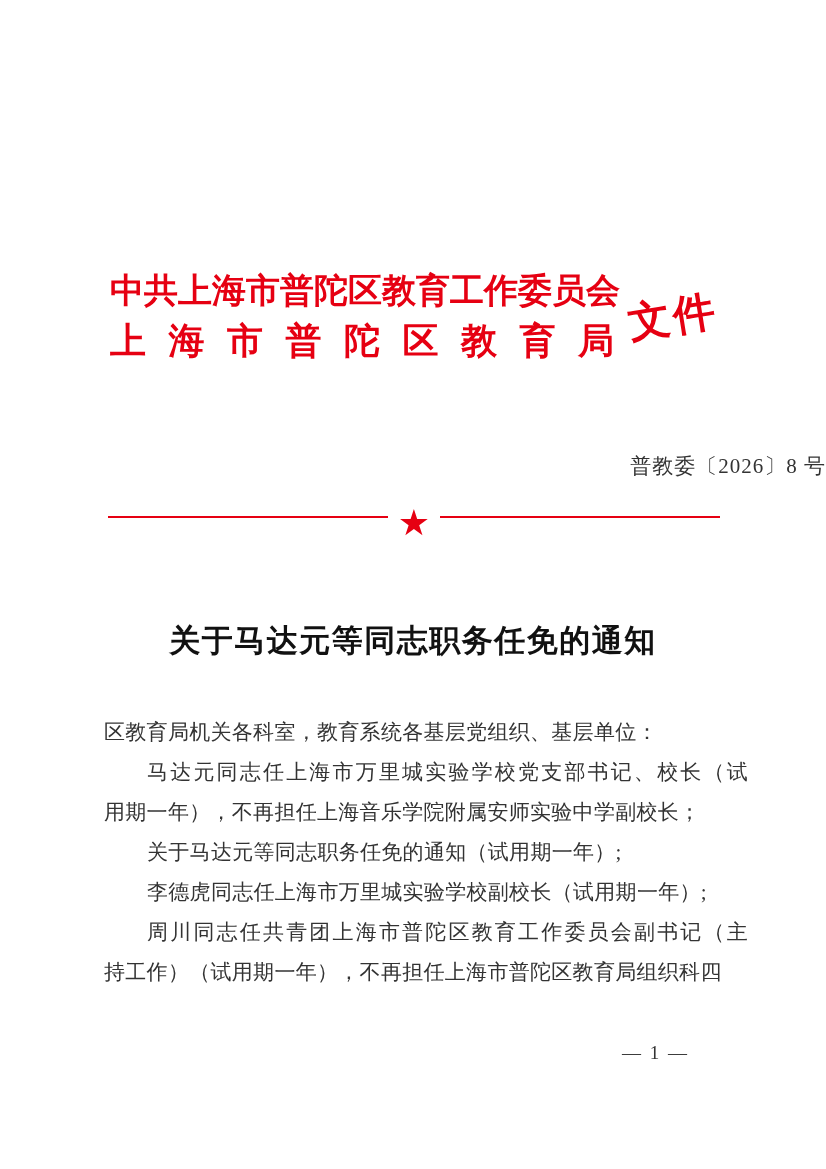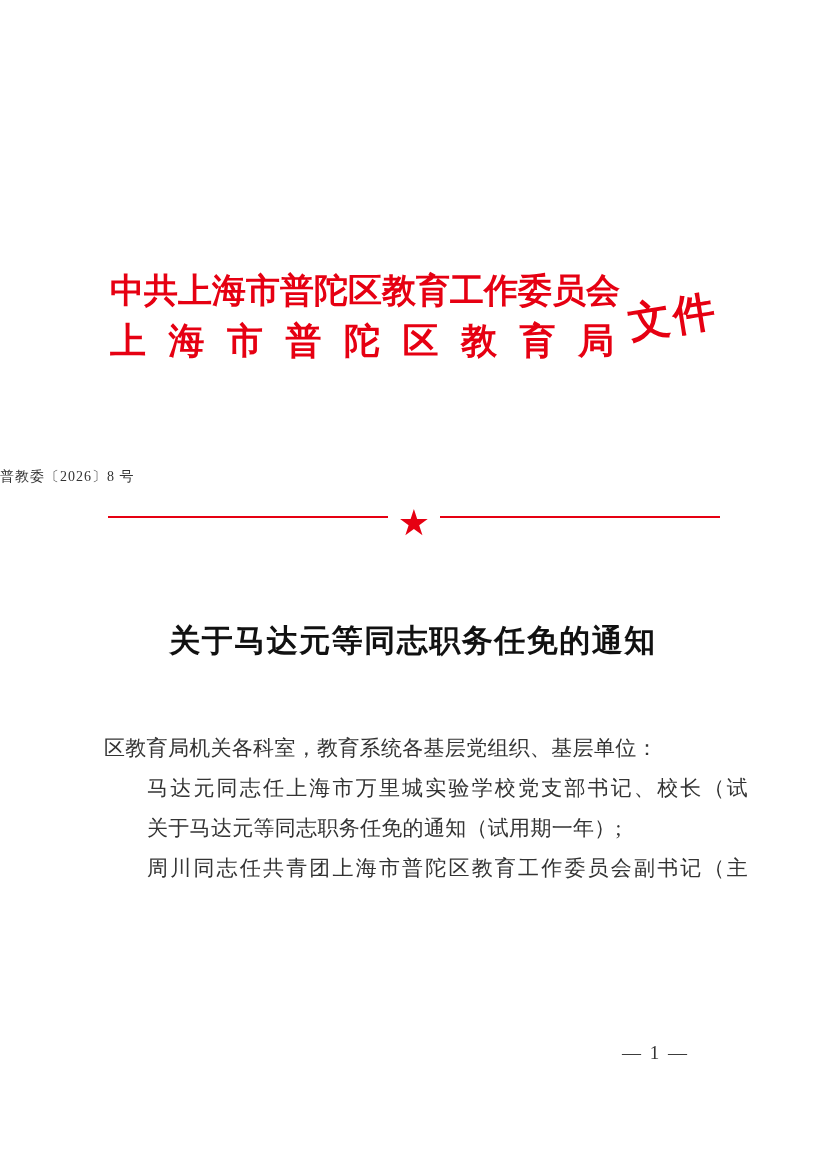--- a/index.html
+++ b/index.html
@@ -48,25 +48,25 @@
     line-height: 1;
     letter-spacing: 3px;
     transform: rotate(-9deg);
     transform-origin: 50% 50%;
     white-space: nowrap;
   }
 
   
   .doc-number {
     position: absolute;
-    top: 468px;
+    top: 452px;
     left: 0;
     width: 100%;
-    text-align: left;
-    font-size: 14px;
+    text-align: right;
+    font-size: 21px;
     letter-spacing: 1px;
     color: var(--ink, #333333);
   }
 
   
   .divider {
     position: absolute;
     top: 503px;
     left: 108px;
     width: 612px;
@@ -105,21 +105,20 @@
 
   
   .body-text {
     position: absolute;
     top: 712px;
     left: 104px;
     width: 644px;
     font-size: 21px;
     letter-spacing: 0.3px;
     color: var(--ink, #333333);
-    margin-top: 16px;
   }
   .body-text .line {
     line-height: 40px;
     height: 40px;
     white-space: nowrap;
   }
   .body-text .line.indent { padding-left: 43px; }
   .body-text .line.stretch {
     display: flex;
     justify-content: space-between;
@@ -209,21 +208,23 @@
         <span>支</span>
         <span>部</span>
         <span>书</span>
         <span>记</span>
         <span>、</span>
         <span>校</span>
         <span>长</span>
         <span>（</span>
         <span>试</span>
       </div>
+    <div class="line">用期一年），不再担任上海音乐学院附属安师实验中学副校长；</div>
     <div class="line indent">关于马达元等同志职务任免的通知（试用期一年）;</div>
+    <div class="line indent">李德虎同志任上海市万里城实验学校副校长（试用期一年）;</div>
     <div class="line indent stretch">
         <span>周</span>
         <span>川</span>
         <span>同</span>
         <span>志</span>
         <span>任</span>
         <span>共</span>
         <span>青</span>
         <span>团</span>
         <span>上</span>
@@ -238,17 +239,18 @@
         <span>作</span>
         <span>委</span>
         <span>员</span>
         <span>会</span>
         <span>副</span>
         <span>书</span>
         <span>记</span>
         <span>（</span>
         <span>主</span>
       </div>
+    <div class="line">持工作）（试用期一年），不再担任上海市普陀区教育局组织科四</div>
   </main>
 
   <div class="page-number">— 1 —</div>
 
 </div>
 
 </body></html>

